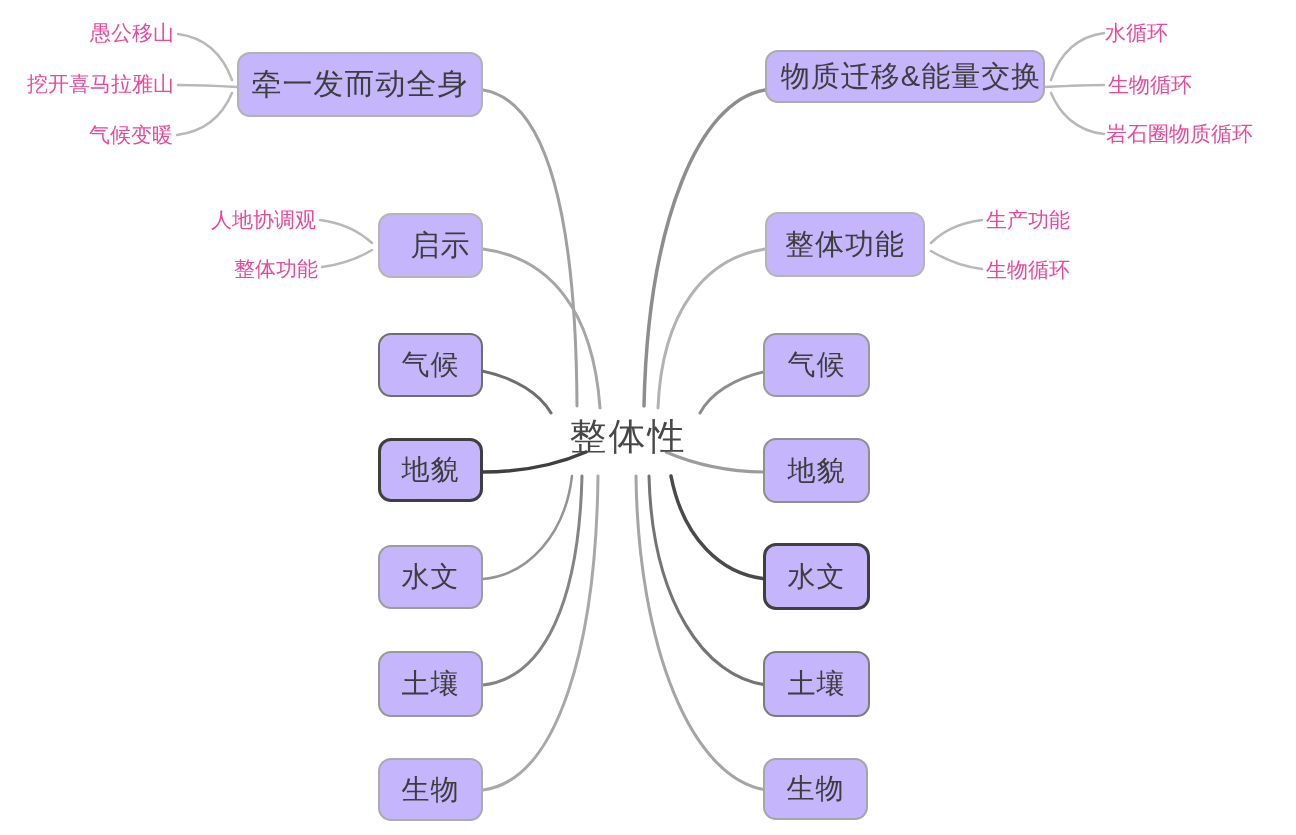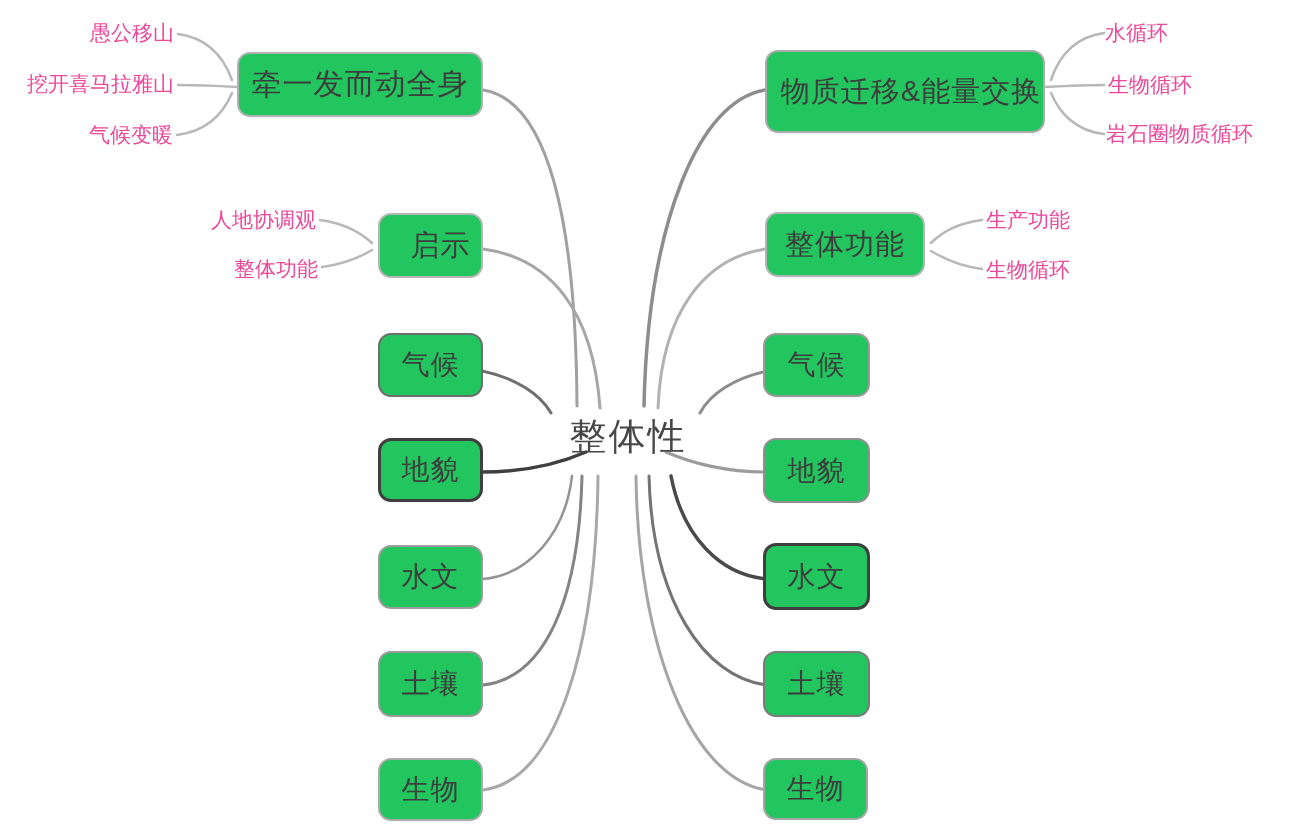--- a/index.html
+++ b/index.html
@@ -7,21 +7,21 @@
     position:relative;
     width:1296px; height:835px;
     background:#ffffff;
     font-family:"Liberation Sans","DejaVu Sans",sans-serif;
     overflow:hidden;
   }
   #wires { position:absolute; left:0; top:0; width:1296px; height:835px; }
   .node {
     position:absolute;
     display:flex; align-items:center; justify-content:center;
-    background:#22c55e;
+    background:#c4b5fd;
     border:2.5px solid #aaaaaa;
     border-radius:13px;
     color:#3d3d3d;
     font-size:28px;
     letter-spacing:1px;
     white-space:nowrap;
     box-sizing:border-box;
     z-index:2;
   }
   .node.thick { border-width:3px; }
@@ -45,21 +45,21 @@
     z-index:2;
   }
   
   #node-l0 { left:237px; top:52px;  width:246px; height:65px; font-size:30px; }
   #node-l1 { left:378px; top:213px; width:105px; height:65px; font-size:29px; }
   #node-l2 { left:378px; top:333px; width:105px; height:64px; }
   #node-l3 { left:378px; top:438px; width:105px; height:64px; }
   #node-l4 { left:378px; top:545px; width:105px; height:64px; }
   #node-l5 { left:378px; top:651px; width:105px; height:66px; }
   #node-l6 { left:378px; top:758px; width:105px; height:63px; }
-  #node-r0 { left:765px; top:50px;  width:280px; height:83px; font-size:29px;padding-left:12px; }
+  #node-r0 { left:765px; top:50px;  width:280px; height:53px; font-size:29px;padding-left:12px; }
   #node-r1 { left:765px; top:212px; width:160px; height:65px; font-size:29px; }
   #node-r2 { left:763px; top:333px; width:107px; height:64px; }
   #node-r3 { left:763px; top:438px; width:107px; height:65px; }
   #node-r4 { left:763px; top:543px; width:107px; height:67px; }
   #node-r5 { left:763px; top:651px; width:107px; height:66px; }
   #node-r6 { left:763px; top:758px; width:105px; height:62px; }
   
   #leaf-l00 { right:1122px; top:20px; }
   #leaf-l01 { right:1122px; top:71px; }
   #leaf-l02 { right:1123px; top:122px; }

